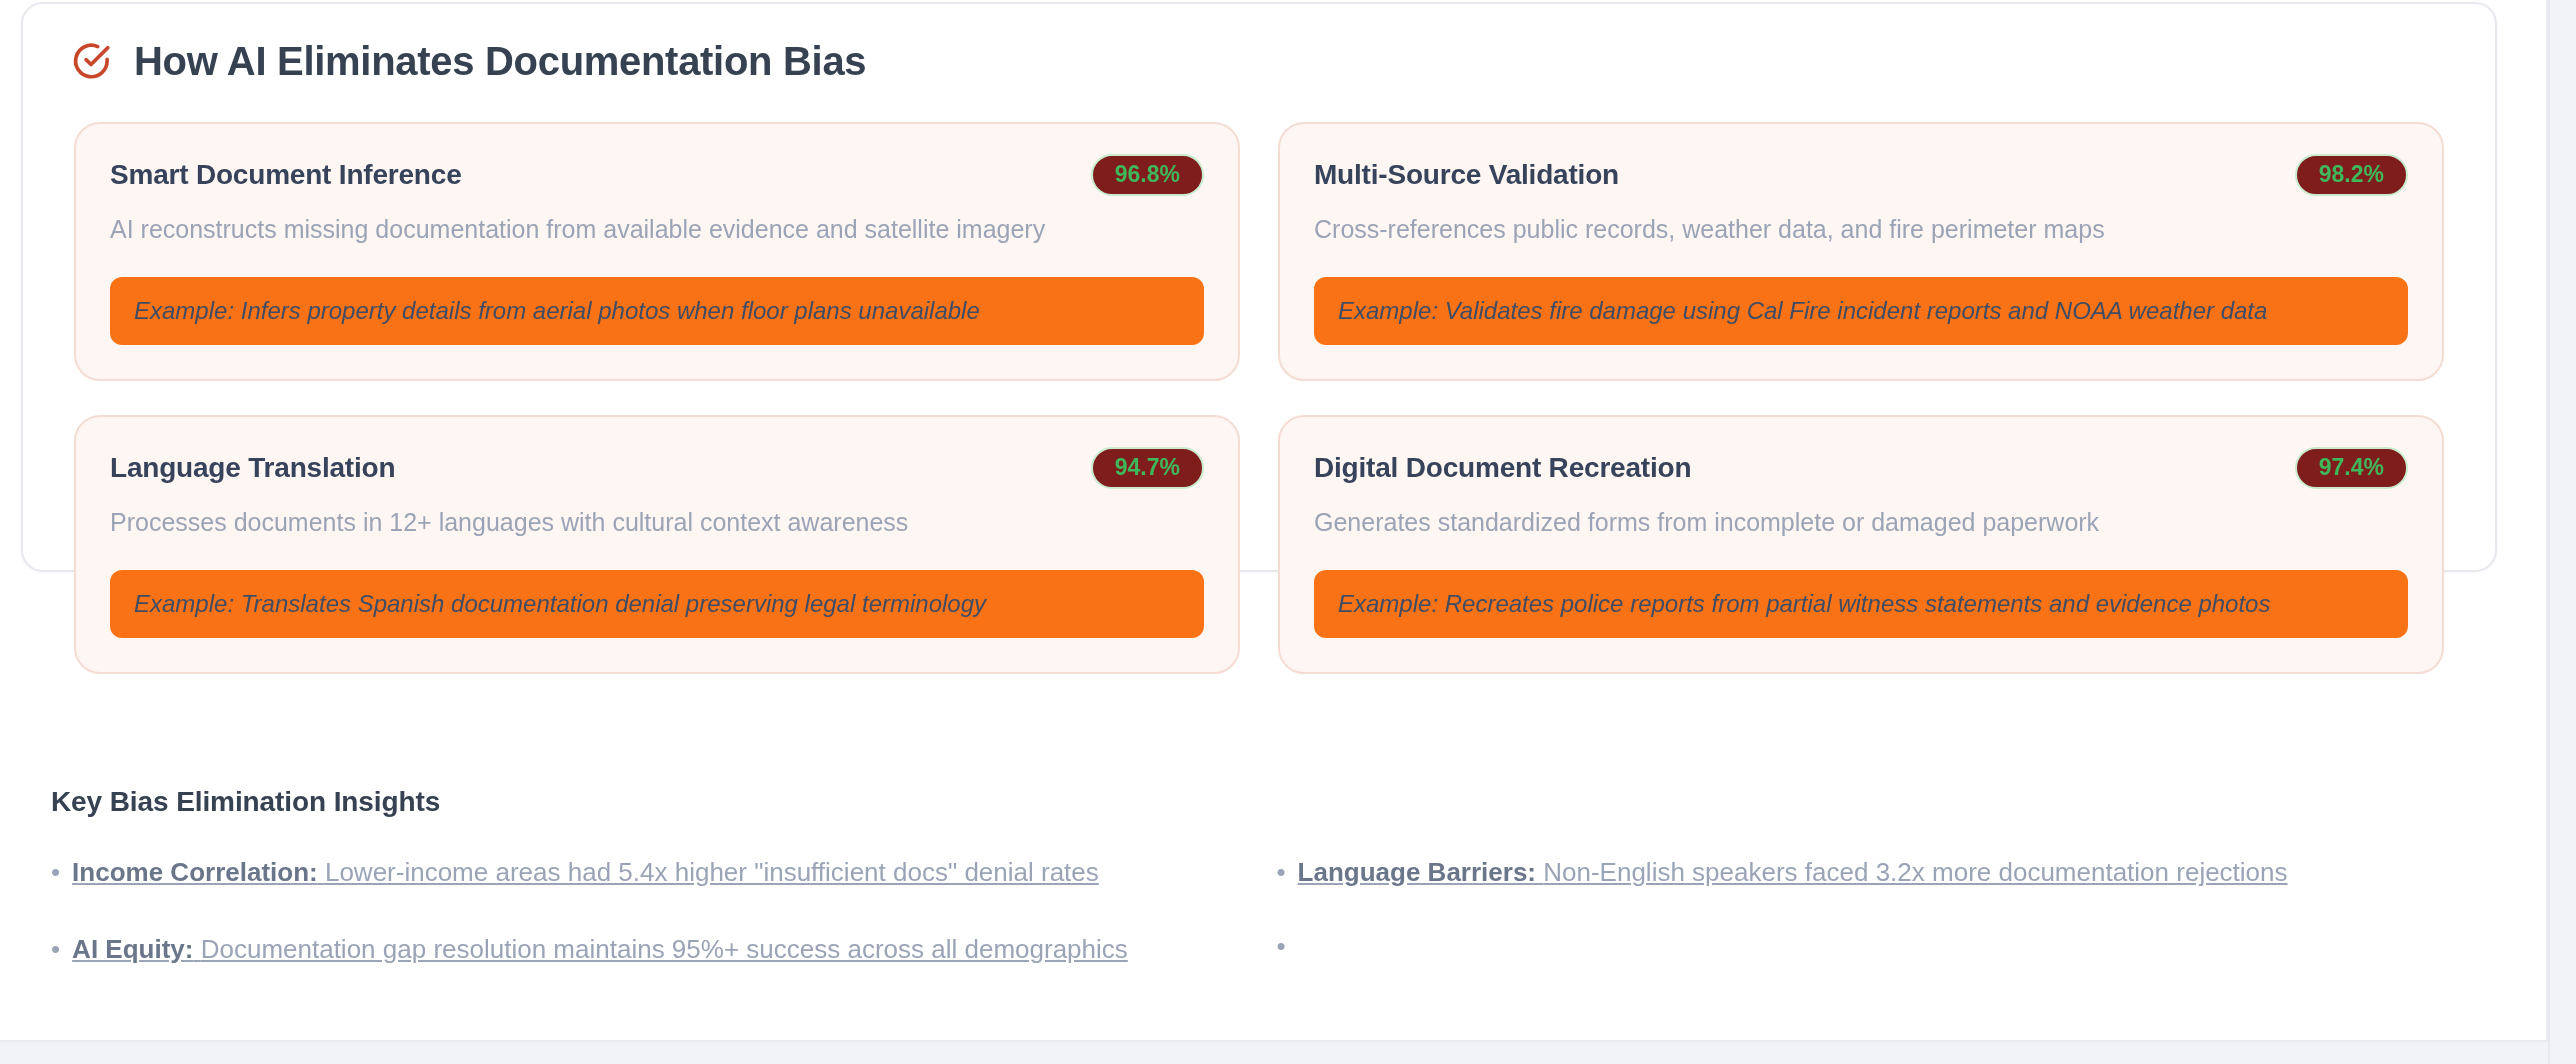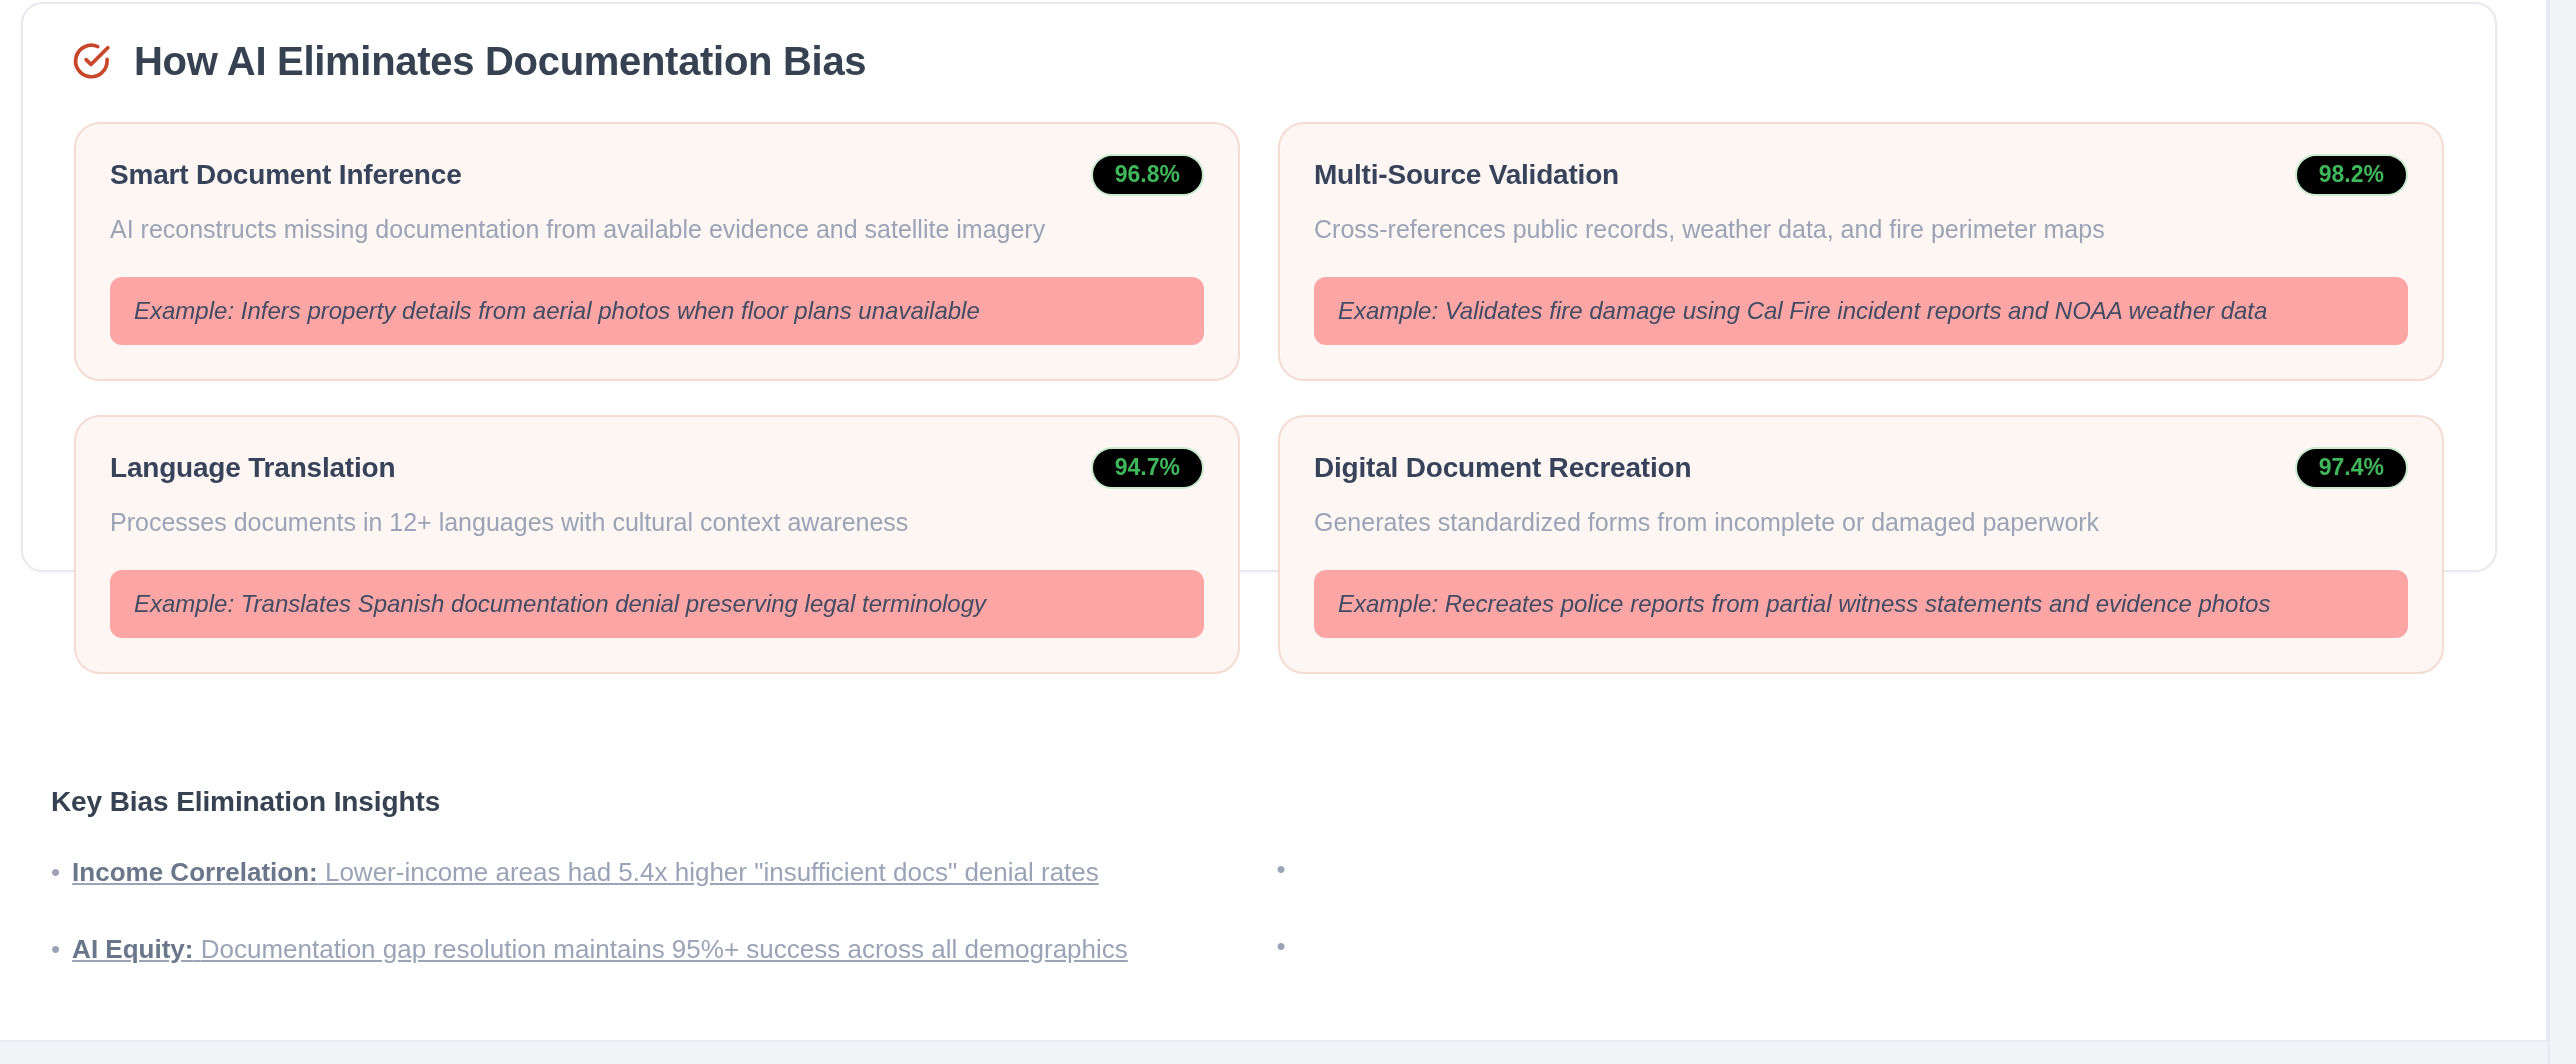--- a/index.html
+++ b/index.html
@@ -112,42 +112,42 @@
   .card-title {
     font-size: 28px;
     font-weight: 700;
     color: #37435a;
     letter-spacing: -0.2px;
     line-height: 1.2;
   }
 
   .accuracy-badge {
     flex: 0 0 auto;
-    background: #000000;
+    background: #7f1d1d;
     border: 2px solid #c8ebcd;
     border-radius: 988px;
     color: #3fb75b;
     font-size: 23px;
     font-weight: 700;
     padding: 7px 22px 8px 22px;
     line-height: 1;
     white-space: nowrap;
   }
 
   .card-desc {
     margin-top: 17px;
     font-size: 25px;
     line-height: 1.35;
     color: #9aa4b6;
     font-weight: 400;
   }
 
   .card-example {
     margin-top: 30px;
-    background: #fca5a5;
+    background: #f97316;
     border-radius: 12px;
     padding: 18px 24px 19px 24px;
   }
 
   .card-example-text {
     font-size: 24px;
     line-height: 1.3;
     font-style: italic;
     color: #404c63;
     font-weight: 400;
@@ -296,20 +296,24 @@
         <div class="insight-item">
           <span class="insight-bullet">•</span>
           <span class="insight-text">
             <span class="insight-label">Income Correlation:</span>
             <span>Lower-income areas had 5.4x higher "insufficient docs" denial rates</span>
           </span>
         </div>
 
         <div class="insight-item">
           <span class="insight-bullet">•</span>
+          <span class="insight-text">
+            <span class="insight-label">Language Barriers:</span>
+            <span>Non-English speakers faced 3.2x more documentation rejections</span>
+          </span>
         </div>
 
         <div class="insight-item">
           <span class="insight-bullet">•</span>
           <span class="insight-text">
             <span class="insight-label">AI Equity:</span>
             <span>Documentation gap resolution maintains 95%+ success across all demographics</span>
           </span>
         </div>
 

